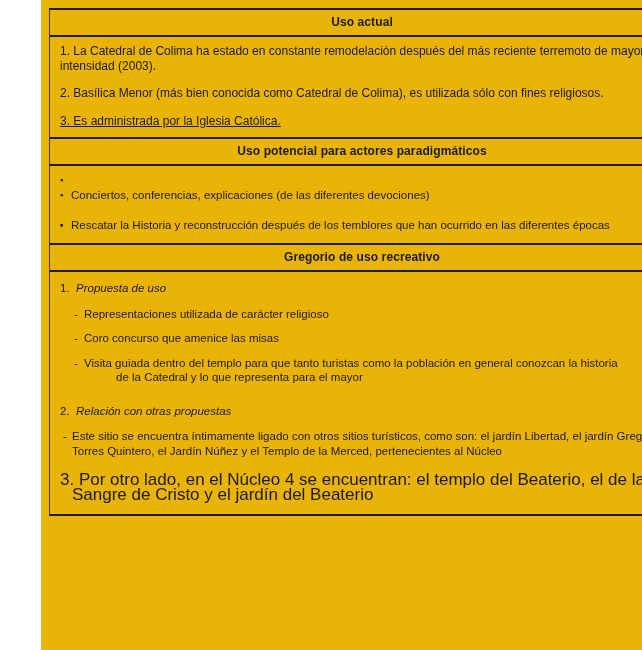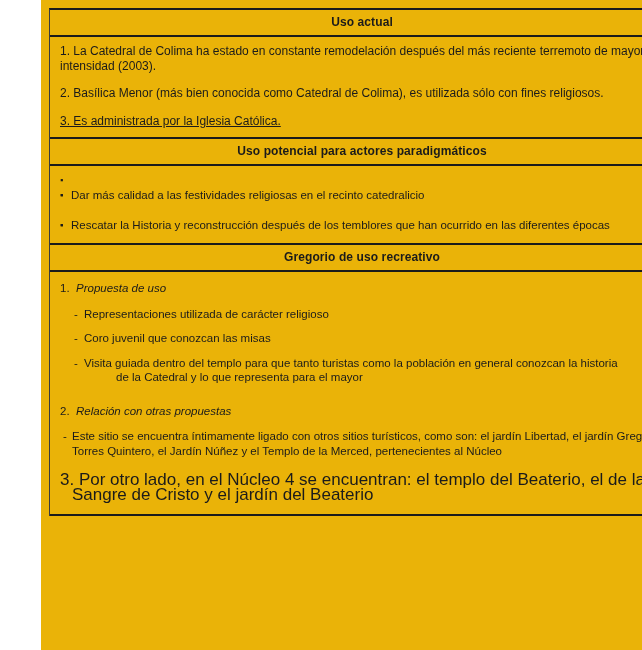--- a/index.html
+++ b/index.html
@@ -145,24 +145,24 @@
     </div>
 
     <div class="section-head">Uso potencial para actores paradigmáticos</div>
 
     <div class="section-body">
       <p class="bullet-item">
         <span class="bullet-mark">▪</span>
       </p>
       <p class="bullet-item">
         <span class="bullet-mark">▪</span>
-      </p>
-      <p class="bullet-item">
-        <span class="bullet-mark">▪</span>
-        <span>Dar más calidad a las festividades religiosas en el recinto catedralicio</span>
+        <span>Conciertos, conferencias, explicaciones (de las diferentes devociones)</span>
+      </p>
+      <p class="bullet-item">
+        <span class="bullet-mark">▪</span>
       </p>
       <p class="bullet-item">
         <span class="bullet-mark">▪</span>
       </p>
       <p class="bullet-item">
         <span class="bullet-mark">▪</span>
         <span>Rescatar la Historia y reconstrucción después de los temblores que han ocurrido en las diferentes épocas</span>
       </p>
     </div>
 
@@ -177,21 +177,21 @@
 
       <div class="spacer-sm"></div>
 
       <p class="dash-item">
         <span class="dash-mark">-</span>
         <span>Representaciones utilizada de carácter religioso</span>
       </p>
 
       <p class="dash-item">
         <span class="dash-mark">-</span>
-        <span>Coro juvenil que conozcan las misas</span>
+        <span>Coro concurso que amenice las misas</span>
       </p>
 
       <p class="dash-item">
         <span class="dash-mark">-</span>
         <span>Visita guiada dentro del templo para que tanto turistas como la población en general conozcan la historia</span>
         <span class="cont-line">de la Catedral y lo que representa para el mayor</span>
       </p>
 
       <div class="spacer-md"></div>
 

